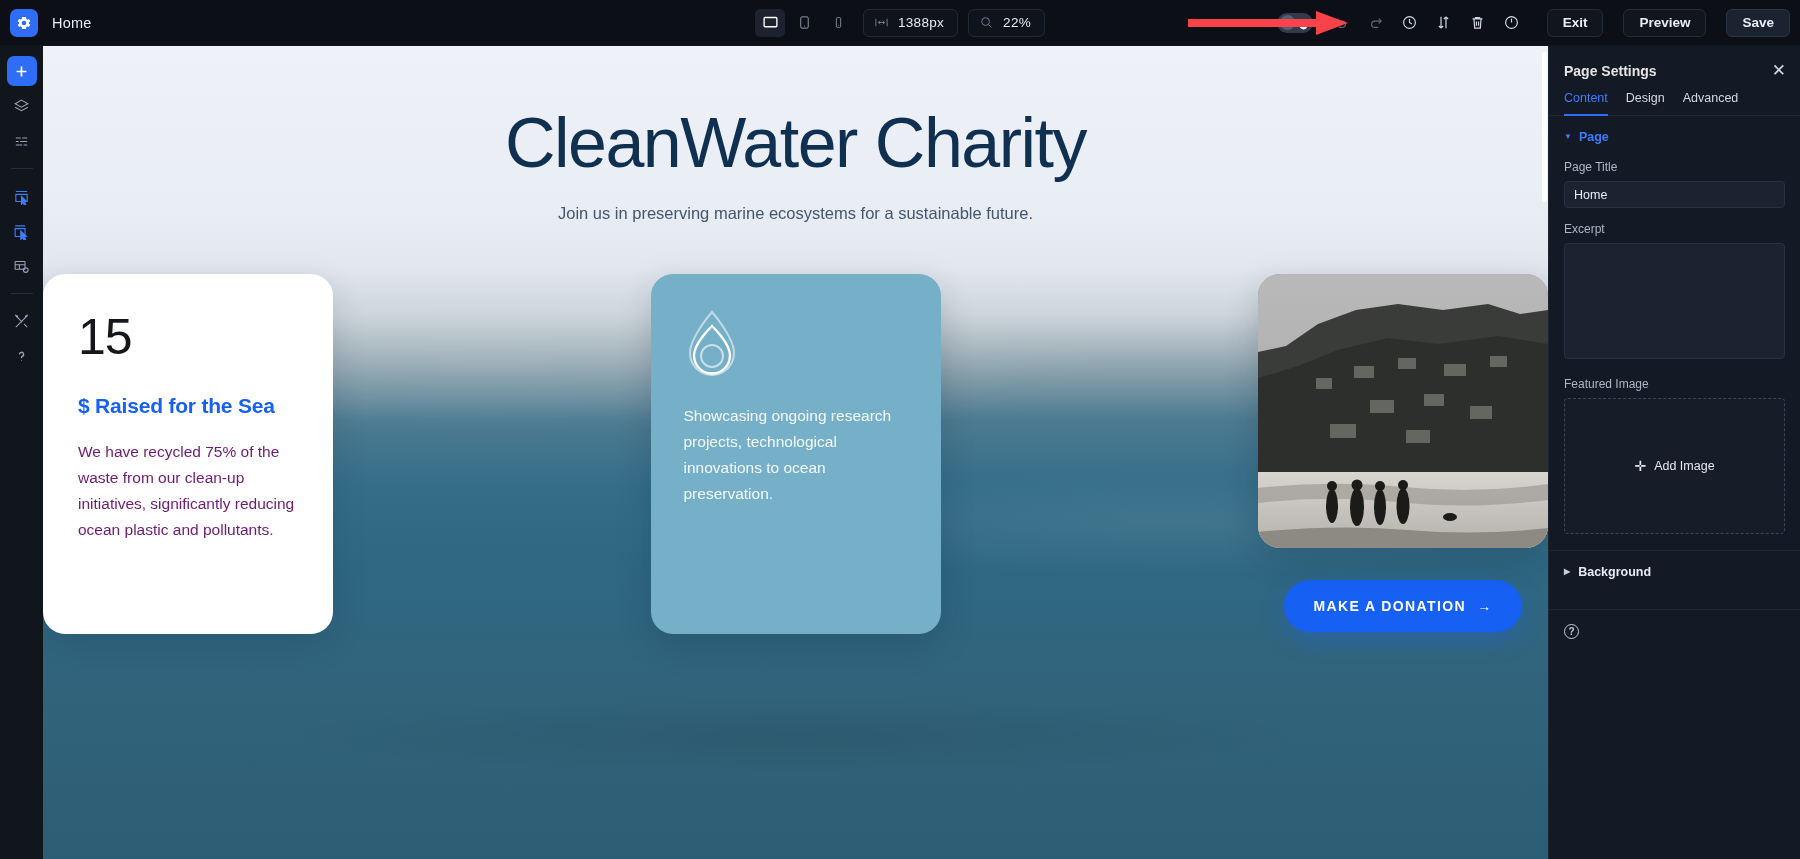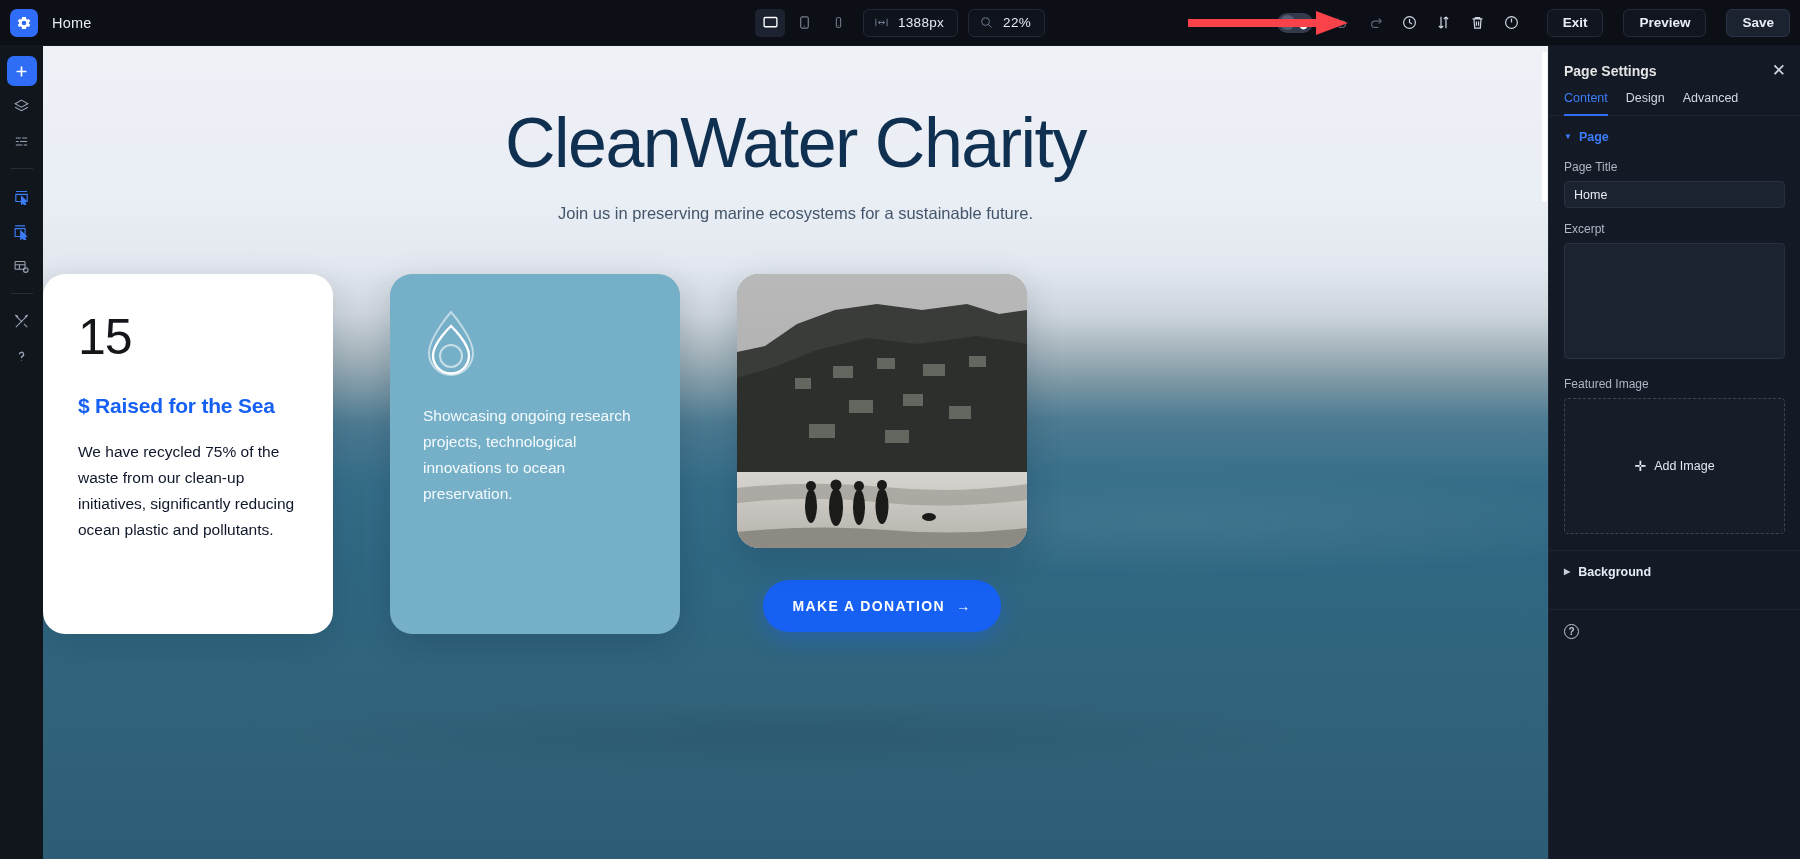--- a/index.html
+++ b/index.html
@@ -116,31 +116,31 @@
   .hero h1 {
     text-align: center; color: #0f3050; font-size: 70px; font-weight: normal;
     letter-spacing: -1.5px; line-height: 1;
   }
   .hero .sub {
     text-align: center; color: #43566b; font-size: 16.5px; margin-top: 26px;
   }
 
   .cards {
     position: relative; z-index: 2; display: flex; gap: 57px;
-    justify-content: flex-start; margin-top: 51px;
+    justify-content: space-between; margin-top: 51px;
   }
   .card { width: 290px; border-radius: 22px; }
 
   .card-stat {
     background: #fff; padding: 38px 35px; min-height: 360px;
     box-shadow: 0 10px 34px rgba(10,30,50,.14);
   }
   .card-stat .num { font-size: 50px; color: #14161a; line-height: 1; letter-spacing: -1px; }
   .card-stat .lbl { color: #1660f3; font-size: 21px; font-weight: bold; margin-top: 32px; letter-spacing: -.2px; }
-  .card-stat .txt { color: #0f172a; font-size: 15.5px; line-height: 1.68; margin-top: 21px; }
+  .card-stat .txt { color: #701a75; font-size: 15.5px; line-height: 1.68; margin-top: 21px; }
 
   .card-feature {
     background: #76afc8; padding: 35px 33px; min-height: 360px; color: #fff;
     box-shadow: 0 10px 34px rgba(10,30,50,.18);
   }
   .card-feature .drop { width: 56px; height: 72px; }
   .card-feature h3 { font-size: 22.5px; font-weight: bold; line-height: 1.26; margin-top: 27px; }
   .card-feature p { font-size: 15.5px; line-height: 1.68; margin-top: 22px; color: #f4fbfe; }
 
   .card-media { width: 290px; display: flex; flex-direction: column; align-items: center; }

